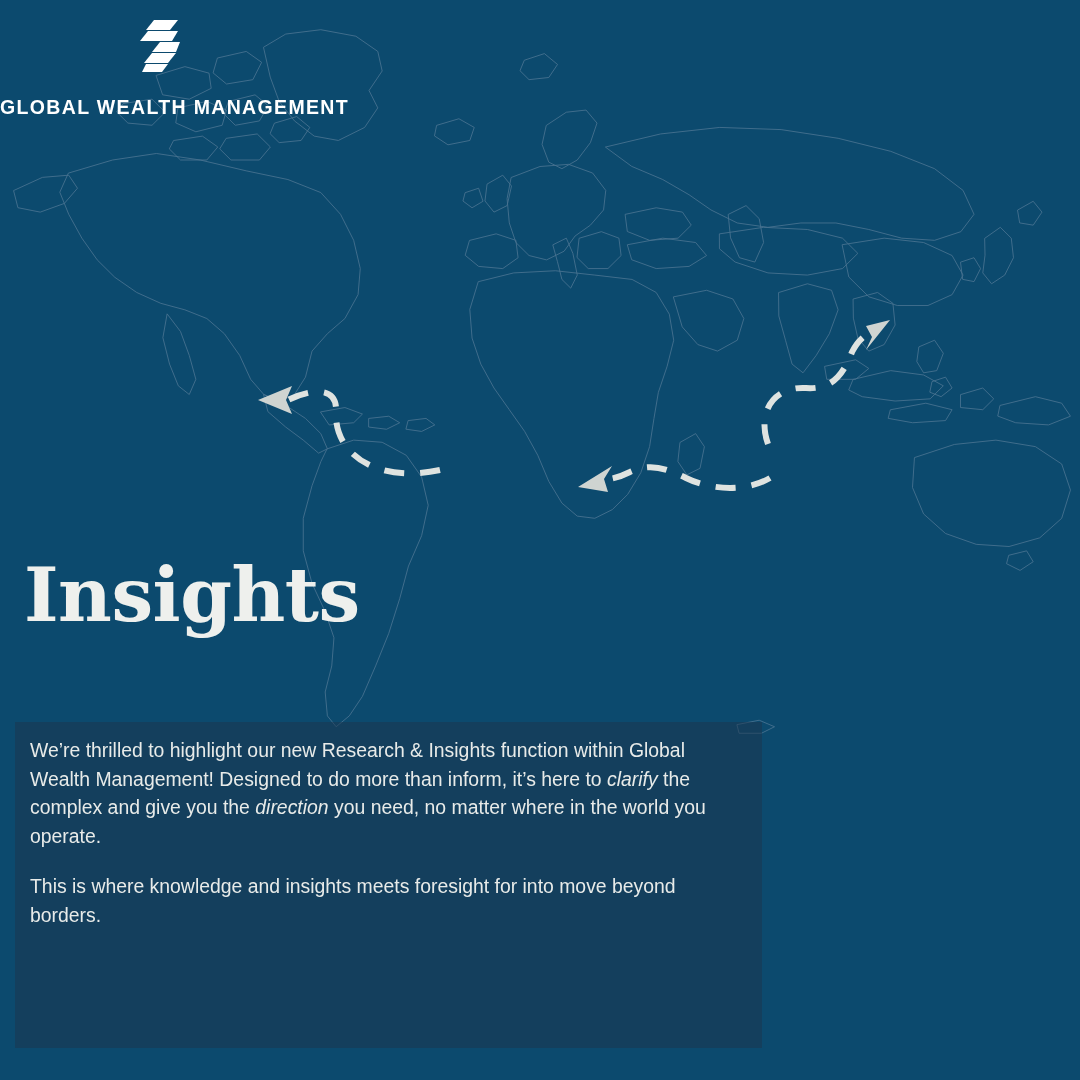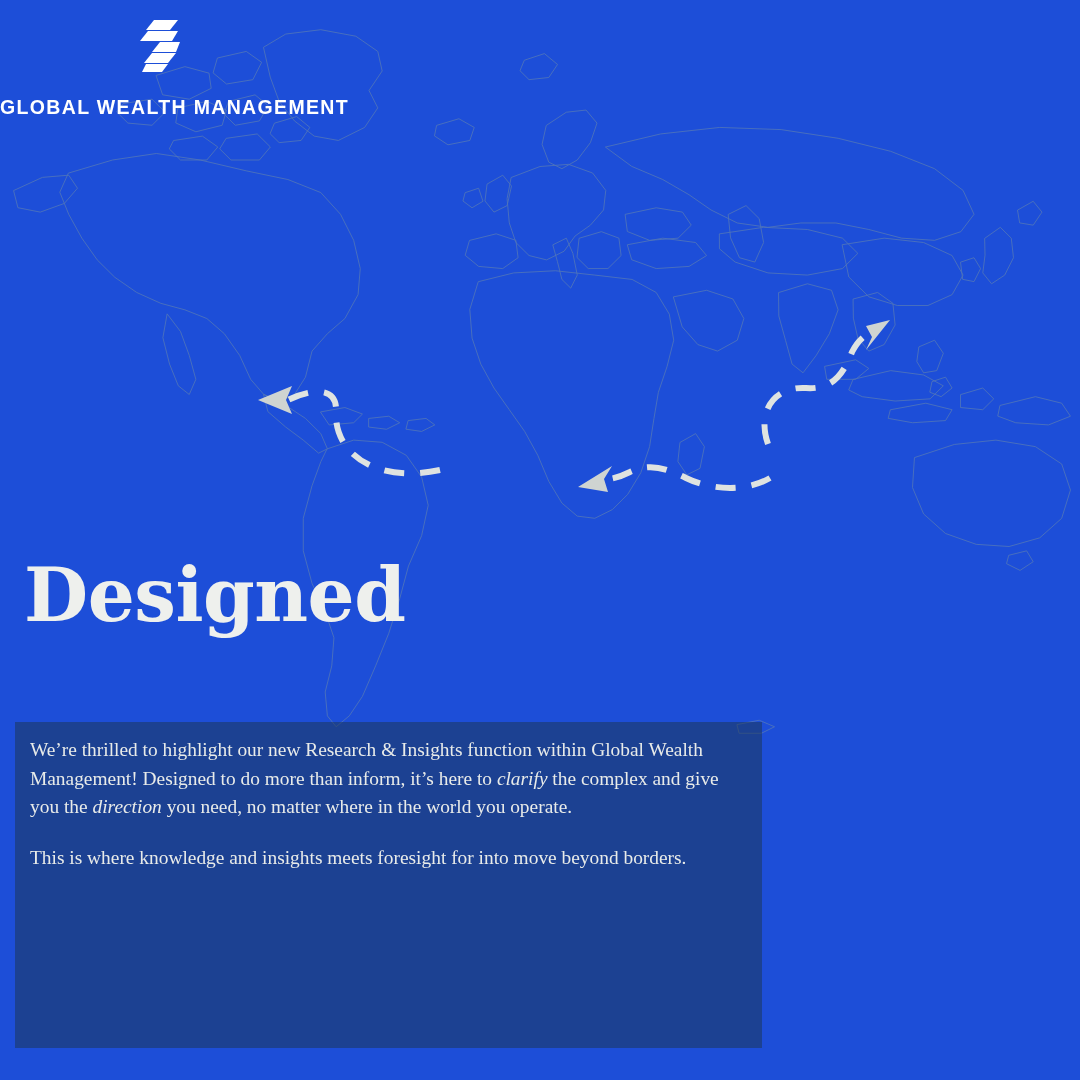--- a/index.html
+++ b/index.html
@@ -4,21 +4,21 @@
 <style>
   html, body {
     margin: 0;
     padding: 0;
     background: #0b1c2e;
   }
   #poster {
     position: relative;
     width: 1080px;
     height: 1080px;
-    background: #1d4ed8;
+    background: #0c4a6e;
     overflow: hidden;
     font-family: "Liberation Sans", sans-serif;
   }
 
   
   #map-layer {
     position: absolute;
     left: 0; top: 0;
     width: 1080px;
     height: 1080px;
@@ -107,21 +107,21 @@
     top: 722px;
     width: 747px;
     height: 326px;
     background: rgba(27, 52, 76, 0.50);
     box-sizing: border-box;
     padding: 14px 18px 0 15px;
   }
   #copy-panel p {
     margin: 0 0 22px 0;
     color: #e8ebe9;
-    font-family: Liberation Serif, serif;
+    font-family: Liberation Sans, sans-serif;
     font-size: 19.4px;
     line-height: 1.47;
     text-align: justify;
     text-justify: inter-word;
   }
   #copy-panel p:last-child { margin-bottom: 0; }
   #copy-panel p.para-1 { text-align: left; }
   #copy-panel p.para-3 { text-align: left; }
   #copy-panel em {
     font-style: italic;
@@ -266,21 +266,21 @@
         <polygon points="18,35 32,35 24,45 10,45"></polygon>
         <polygon points="28,35 42,35 34,45 20,45"></polygon>
         <polygon points="12,46 26,46 20,54 8,54"></polygon>
         <polygon points="22,46 34,46 28,54 16,54"></polygon>
       </g>
     </svg>
     <div id="brand-wordmark">GLOBAL WEALTH MANAGEMENT</div>
   </div>
 
   <div id="headline">
-    <div class="line line-1">Designed</div>
+    <div class="line line-1">Insights</div>
   </div>
 
   <div id="copy-panel">
     <p class="para-1"><span>We’re thrilled to highlight our new Research &amp; Insights function within Global Wealth Management! Designed to do more than inform, it’s here to </span><em>clarify</em><span> the complex and give you the </span><em>direction</em><span> you need, no matter where in the world you operate.</span></p>
 
 
     <p class="para-3">This is where knowledge and insights meets foresight for into move beyond borders.</p>
   </div>
 
 </div>

